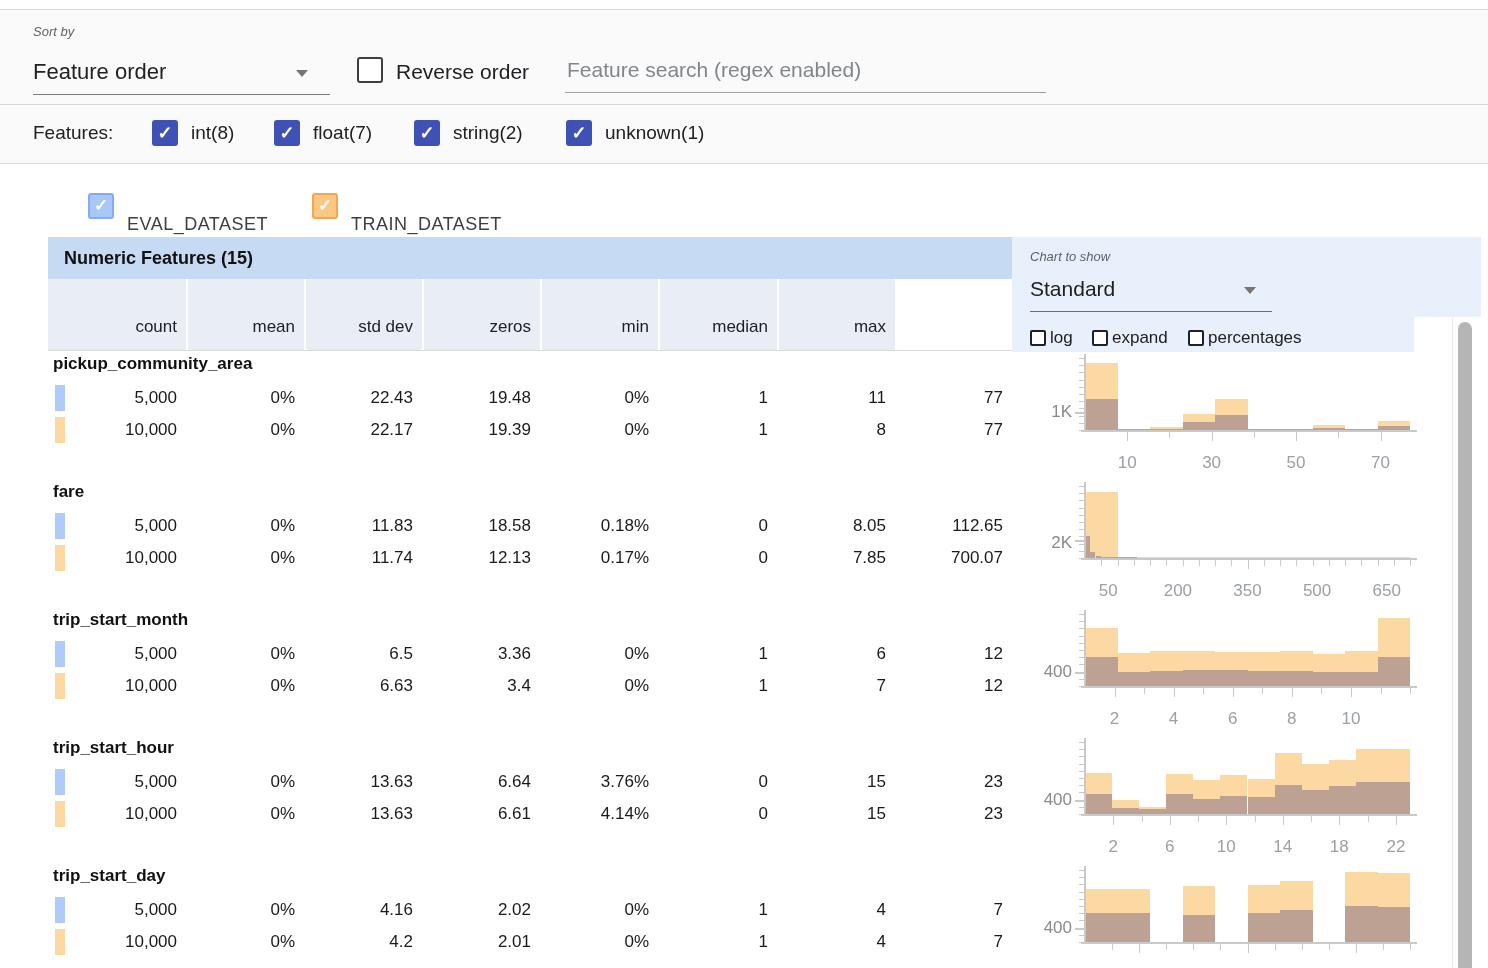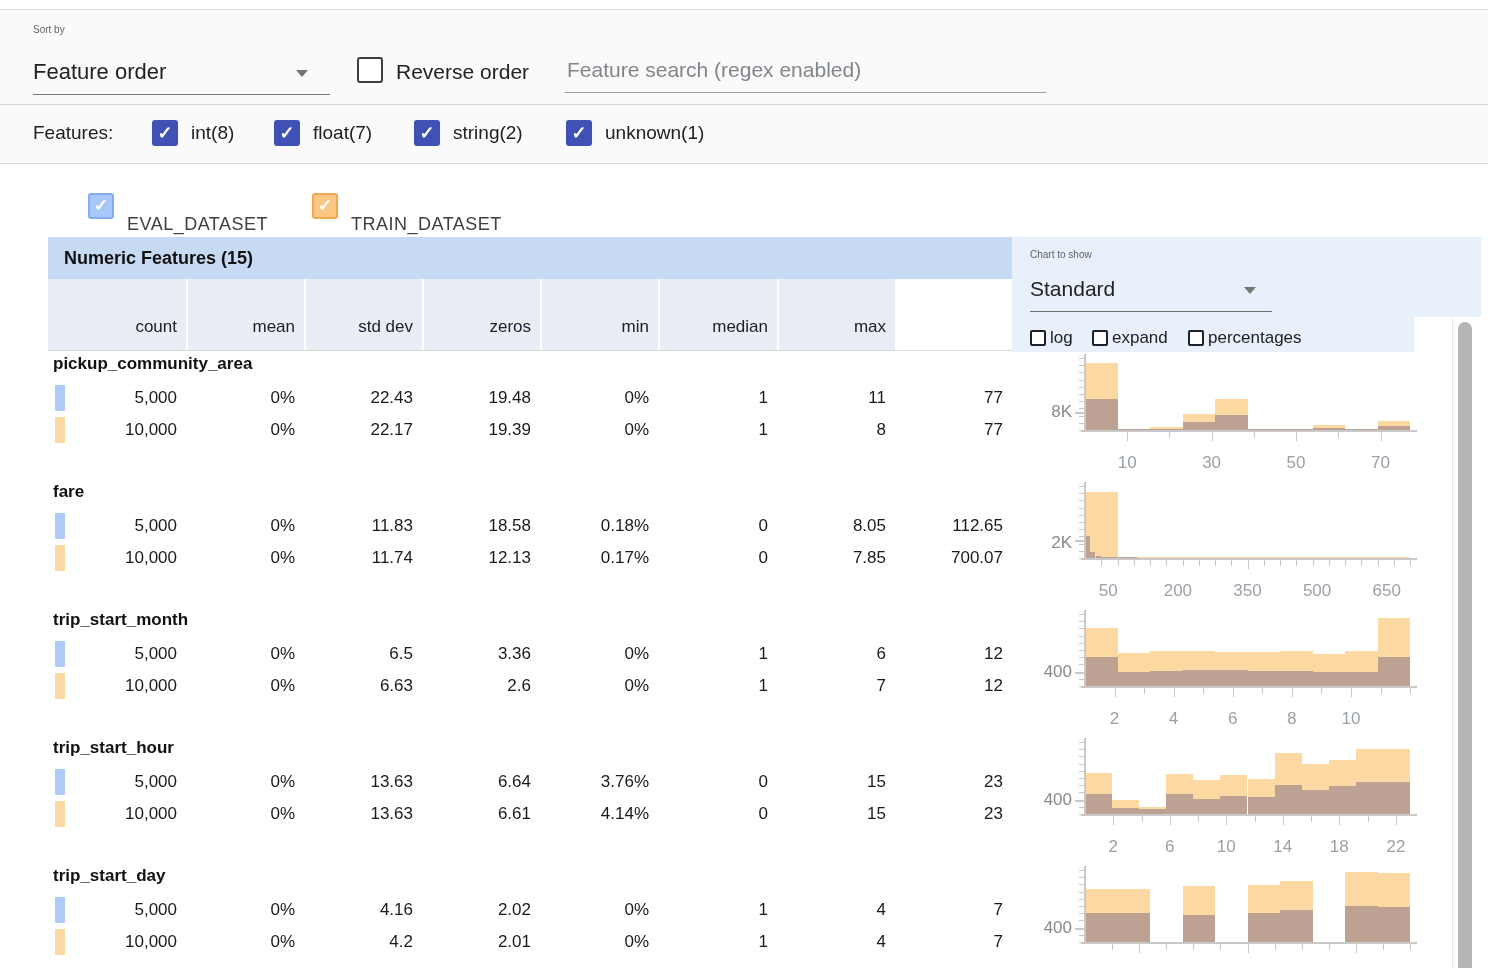--- a/index.html
+++ b/index.html
@@ -6,21 +6,21 @@
   html,body { background:#fff; }
   #app {
     position:relative; width:1488px; height:968px; overflow:hidden;
     font-family:"Liberation Sans", sans-serif; color:#202124; background:#fff;
   }
   .abs { position:absolute; }
   .topstrip { left:0; top:9px; width:1488px; height:154px; background:#fafafa; }
   .hline { height:1px; background:#d9d9d9; left:0; width:1488px; }
 
   
-  .small-label { font-size:10px; color:#5f6368; }
+  .small-label { font-size:13px; color:#5f6368;font-style:italic; }
   .dropdown-value { font-size:22px; color:#212121; }
   .underline { height:1px; background:#8a8a8a; }
   .arrow-down { width:0; height:0; border-left:6px solid transparent; border-right:6px solid transparent; border-top:7px solid #757575; }
   .cb { display:flex; align-items:center; justify-content:center; border-radius:3px; color:#fff; font-weight:bold; }
   .cb-indigo { width:26px; height:26px; background:#3f51b5; font-size:18px; }
   .cb-empty { width:26px; height:26px; background:#fff; border:2px solid #3c4043; border-radius:3px; }
   .cb-eval { width:26px; height:26px; background:#a8c7fa; border:2px solid #84acf2; font-size:17px; }
   .cb-train { width:26px; height:26px; background:#fbc783; border:2px solid #efa951; font-size:17px; }
   .cb-tiny { width:16px; height:16px; background:#fff; border:2px solid #202124; border-radius:2px; }
   .ftype { display:flex; align-items:center; gap:13px; position:absolute; top:120px; }
@@ -213,21 +213,21 @@
           <div class="cell">0%</div>
           <div class="cell">1</div>
           <div class="cell">6</div>
           <div class="cell">12</div>
         </div>
         <div class="swatch" style="top:65px;background:#fcd9a2"></div>
         <div class="vals" style="top:62px">
           <div class="cell">10,000</div>
           <div class="cell">0%</div>
           <div class="cell">6.63</div>
-          <div class="cell">2.6</div>
+          <div class="cell">3.4</div>
           <div class="cell">0%</div>
           <div class="cell">1</div>
           <div class="cell">7</div>
           <div class="cell">12</div>
         </div>
       </div>
       <div class="grp" style="top:736px">
         <div class="fname">trip_start_hour</div>
         <div class="swatch" style="top:33px;background:#aecbfa"></div>
         <div class="vals" style="top:30px">
@@ -307,21 +307,21 @@
         <div class="ax" style="left:39px; top:20.4px; width:5px; height:1px"></div>
         <div class="ax" style="left:39px; top:27.6px; width:5px; height:1px"></div>
         <div class="ax" style="left:39px; top:34.8px; width:5px; height:1px"></div>
         <div class="ax" style="left:39px; top:42.0px; width:5px; height:1px"></div>
         <div class="ax" style="left:39px; top:49.2px; width:5px; height:1px"></div>
         <div class="ax" style="left:39px; top:56.4px; width:5px; height:1px"></div>
         <div class="ax" style="left:39px; top:63.6px; width:5px; height:1px"></div>
         <div class="ax" style="left:39px; top:70.8px; width:5px; height:1px"></div>
         <div class="ax" style="left:39px; top:78.0px; width:5px; height:1px"></div>
         <div class="ax" style="left:35px; top:60.0px; width:9px; height:2px"></div>
-        <div class="ylab" style="left:0; top:50.0px">8K</div>
+        <div class="ylab" style="left:0; top:50.0px">1K</div>
         <div class="ax" style="left:41px; top:78px; width:336px; height:2px"></div>
         <div class="ax" style="left:87.2px; top:80px; width:1px; height:9px"></div>
         <div class="ax" style="left:129.4px; top:80px; width:1px; height:6px"></div>
         <div class="ax" style="left:171.6px; top:80px; width:1px; height:9px"></div>
         <div class="ax" style="left:213.8px; top:80px; width:1px; height:6px"></div>
         <div class="ax" style="left:256.0px; top:80px; width:1px; height:9px"></div>
         <div class="ax" style="left:298.2px; top:80px; width:1px; height:6px"></div>
         <div class="ax" style="left:340.5px; top:80px; width:1px; height:9px"></div>
         <div class="xlab" style="left:87.2px">10</div>
         <div class="xlab" style="left:171.6px">30</div>

